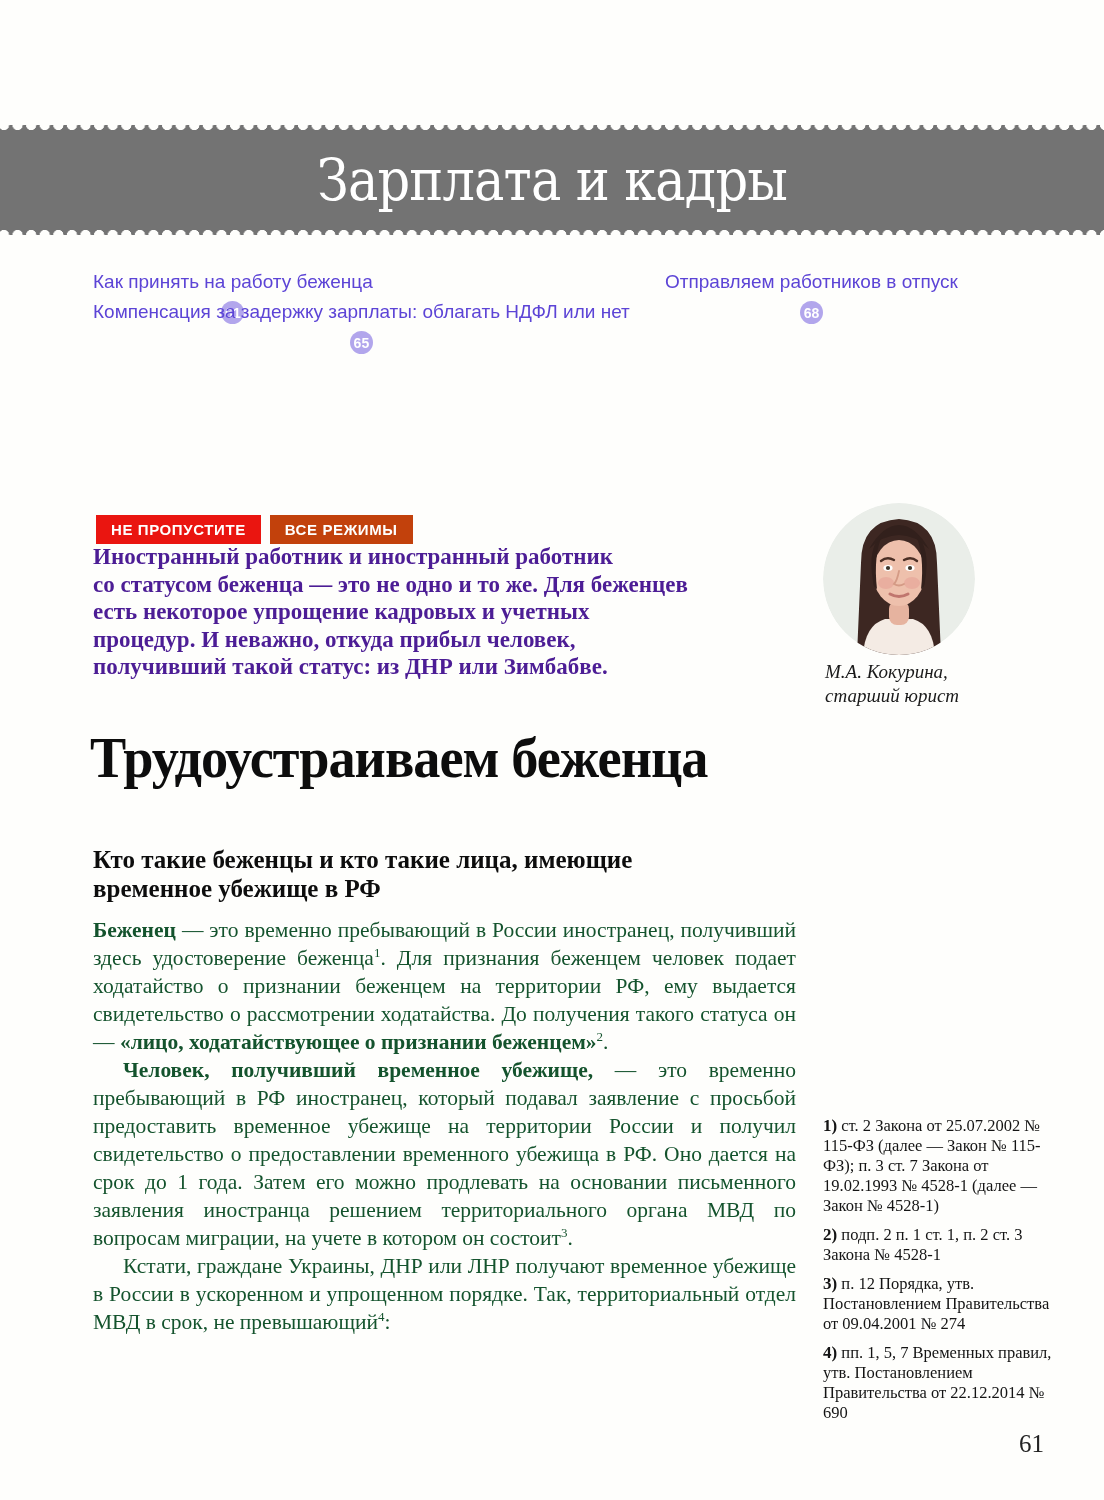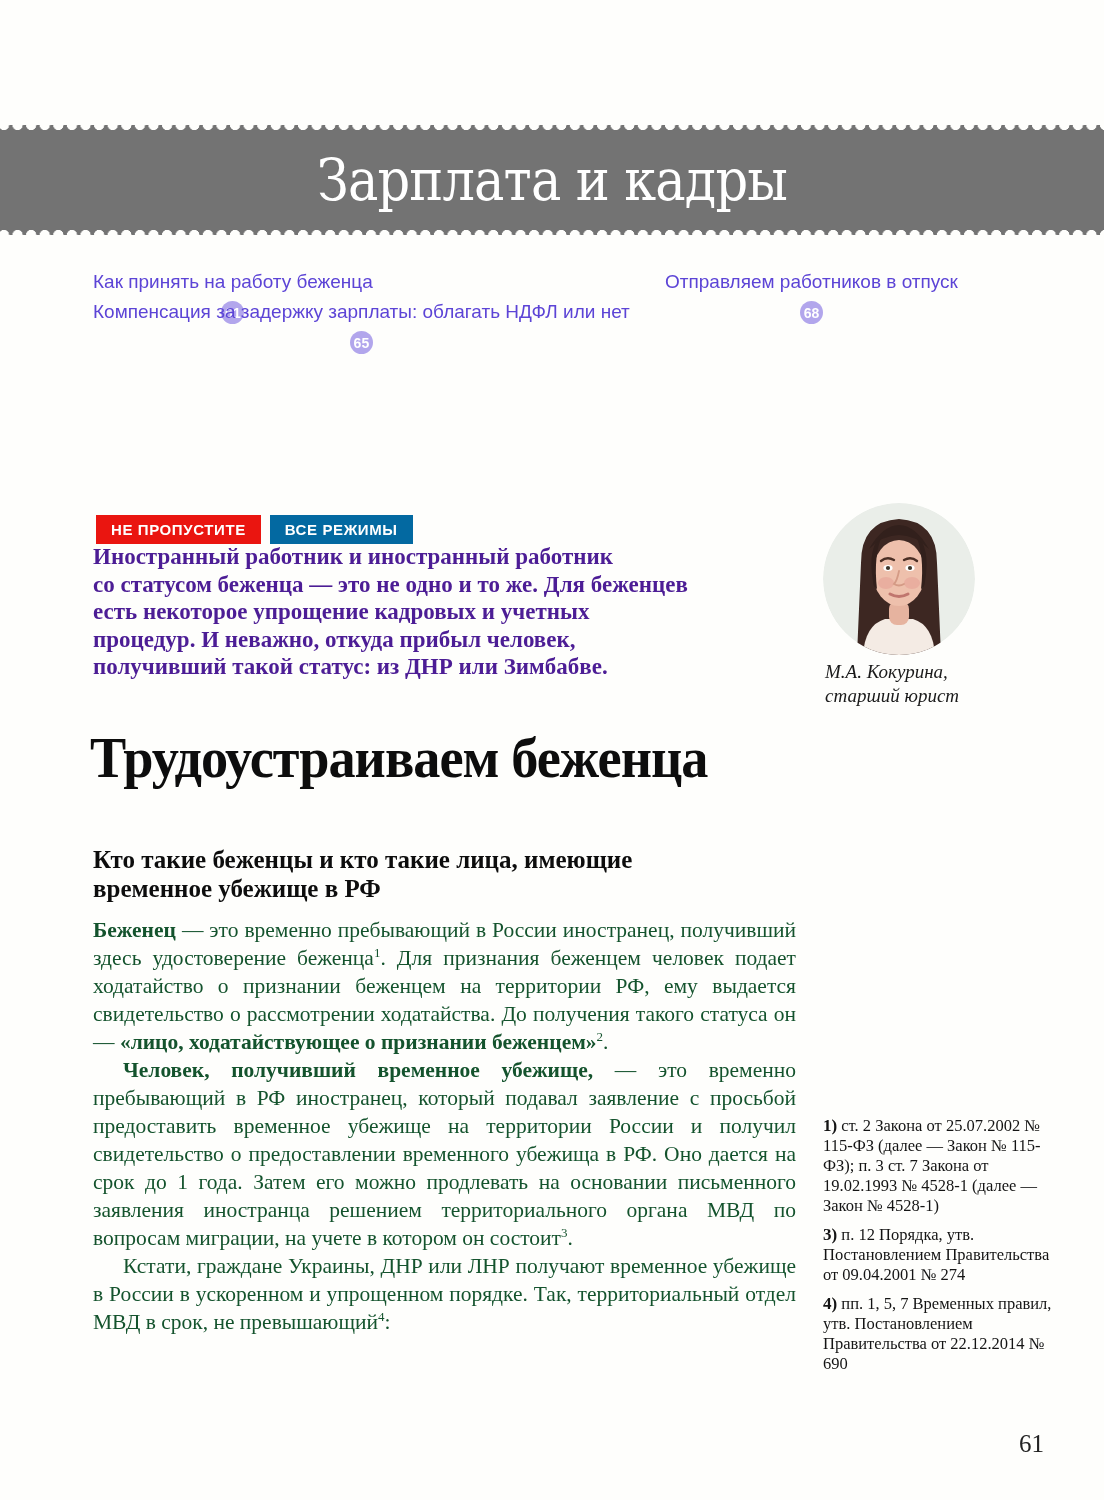--- a/index.html
+++ b/index.html
@@ -47,21 +47,21 @@
 
   
   .rubrics { position:absolute; left:96px; top:507px; display:flex; gap:9px; }
   .rubric {
     height:29px; display:inline-flex; align-items:center;
     padding:0 15px; color:#ffffff;
     font-family:"Liberation Sans", sans-serif; font-weight:bold;
     font-size:15px; letter-spacing:0.6px; white-space:nowrap;margin-top:8px;
   }
   .rubric-red  { background:#ea1510; }
-  .rubric-blue { background:#0369a1; }
+  .rubric-blue { background:#c2410c; }
 
   
   .intro {
     position:absolute; left:93px; top:543px; width:710px;
     font-weight:bold; font-size:23px; line-height:27.5px; color:#4c1d95;
   }
 
   
   .author-photo { position:absolute; left:823px; top:503px; width:152px; height:152px; }
   .author-caption {
@@ -188,19 +188,20 @@
   </h2>
 
   <div class="article-body">
     <p><b>Беженец</b><span> — это временно пребывающий в России иностранец, получивший здесь удостоверение беженца</span><sup>1</sup><span>. Для признания беженцем человек подает ходатайство о признании беженцем на территории РФ, ему выдается свидетельство о рассмотрении ходатайства. До получения такого статуса он — </span><b>«лицо, ходатайствующее о признании беженцем»</b><sup>2</sup><span>.</span></p>
     <p class="indent"><b>Человек, получивший временное убежище,</b><span> — это временно пребывающий в РФ иностранец, который подавал заявление с просьбой предоставить временное убежище на территории России и получил свидетельство о предоставлении временного убежища в РФ. Оно дается на срок до 1 года. Затем его можно продлевать на основании письменного заявления иностранца решением территориального органа МВД по вопросам миграции, на учете в котором он состоит</span><sup>3</sup><span>.</span></p>
     <p class="indent"><span>Кстати, граждане Украины, ДНР или ЛНР получают временное убежище в России в ускоренном и упрощенном порядке. Так, территориальный отдел МВД в срок, не превышающий</span><sup>4</sup><span>:</span></p>
   </div>
 
   <div class="footnotes">
     <div class="footnote"><b>1)</b> <span>ст. 2 Закона от 25.07.2002 № 115-ФЗ (далее — Закон № 115-ФЗ); п. 3 ст. 7 Закона от 19.02.1993 № 4528-1 (далее — Закон № 4528-1)</span></div>
+    <div class="footnote"><b>2)</b> <span>подп. 2 п. 1 ст. 1, п. 2 ст. 3 Закона № 4528-1</span></div>
     <div class="footnote"><b>3)</b> <span>п. 12 Порядка, утв. Постановлением Правительства от 09.04.2001 № 274</span></div>
     <div class="footnote"><b>4)</b> <span>пп. 1, 5, 7 Временных правил, утв. Постановлением Правительства от 22.12.2014 № 690</span></div>
   </div>
 
   <div class="page-number">61</div>
 
 </div>
 
 </body></html>

